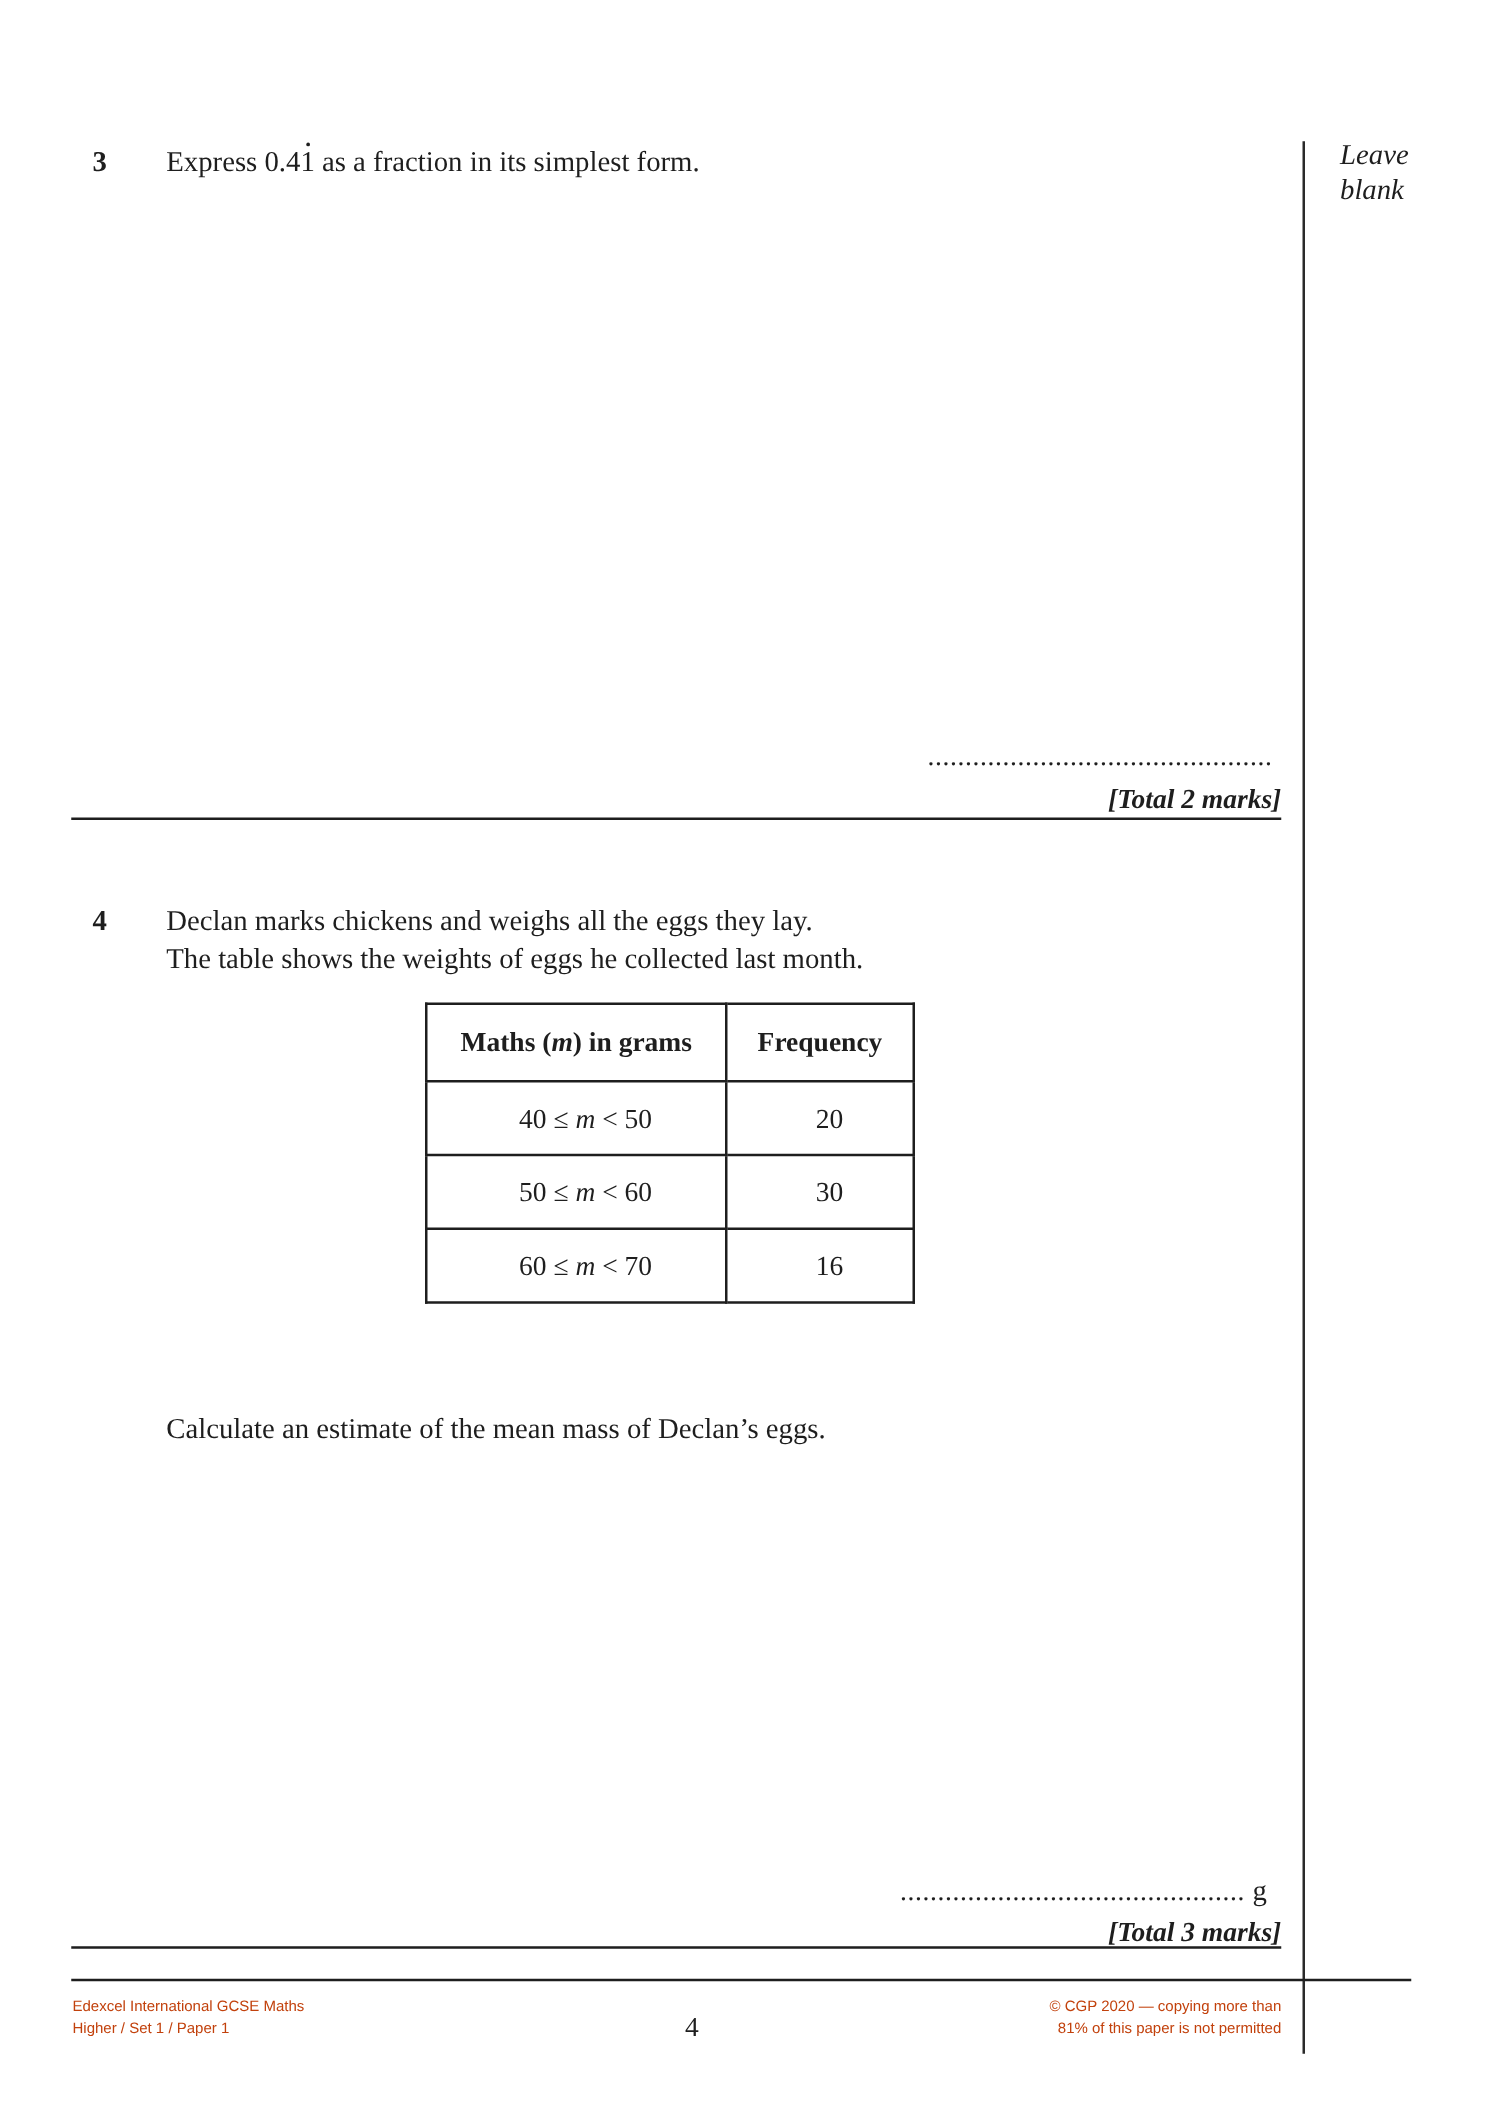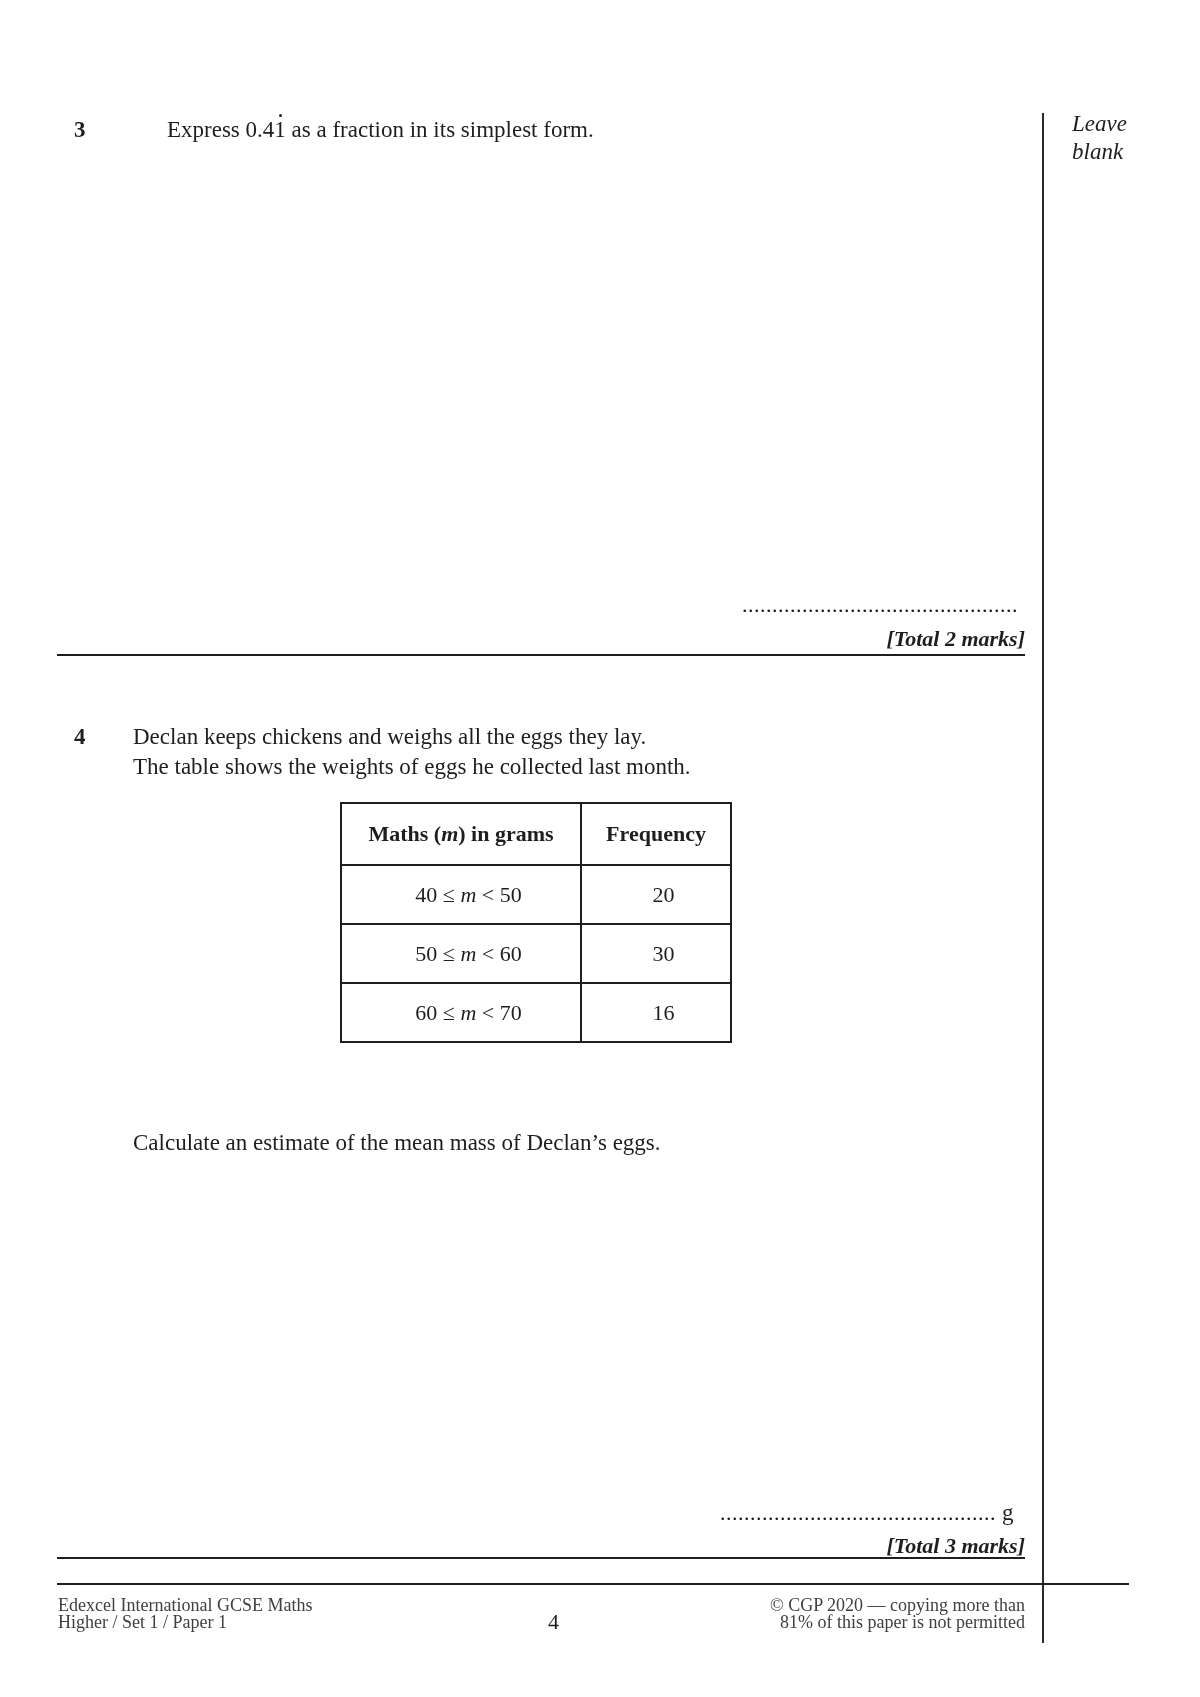--- a/index.html
+++ b/index.html
@@ -15,46 +15,46 @@
     .vline { position: absolute; left: 1042px; top: 113px; width: 2px; height: 1530px; background: #2a2a2a; }
     .hline { position: absolute; height: 2px; background: #1e1e1e; }
     .dots { font-size: 22px; letter-spacing: 0.5px; white-space: nowrap; }
     .marks { font-weight: bold; font-style: italic; font-size: 22px; }
     table.freq { position: absolute; left: 340px; top: 802px; border-collapse: collapse; }
     table.freq td, table.freq th { border: 2px solid #1e1e1e; text-align: center; font-size: 22px; }
     table.freq th { font-weight: bold; height: 58px; }
     table.freq td { height: 55px; padding-left: 16px; }
     table.freq .c1 { width: 236px; }
     table.freq .c2 { width: 146px; }
-    .footer { font-family: Liberation Serif, serif; font-size: 18px; line-height: 17px; color: #404040; }
+    .footer { font-family: Liberation Sans, sans-serif; font-size: 12px; line-height: 17px; color: #c2410c; }
     .pagenum { font-size: 22px; }
   </style>
 </head>
 <body>
 
 <div class="vline"></div>
 <div class="abs leave" style="left:1072px; top:110px;">
   <div>Leave</div>
   <div>blank</div>
 </div>
 
 <div class="abs qnum" style="left:74px; top:117px;">3</div>
-<div class="abs qtext" style="left:133px; top:115px;margin-left:34px;">
+<div class="abs qtext" style="left:133px; top:115px;">
   <span>Express 0.4</span><span class="recurring">1</span><span> as a fraction in its simplest form.</span>
 </div>
 
 <div class="abs dots" style="left:742px; top:592px;">
   <span>..............................................</span>
 </div>
 <div class="abs marks" style="right:175px; top:626px;">[Total 2 marks]</div>
 <div class="hline" style="left:57px; top:654px; width:968px;"></div>
 
 <div class="abs qnum" style="left:74px; top:724px;">4</div>
 <div class="abs qtext" style="left:133px; top:722px;">
-  <div>Declan keeps chickens and weighs all the eggs they lay.</div>
+  <div>Declan marks chickens and weighs all the eggs they lay.</div>
   <div>The table shows the weights of eggs he collected last month.</div>
 </div>
 
 <table class="freq">
   <tbody>
       <tr>
     <th class="c1"><span>Maths (</span><i>m</i><span>) in grams</span></th>
     <th class="c2">Frequency</th>
   </tr>
   <tr>

